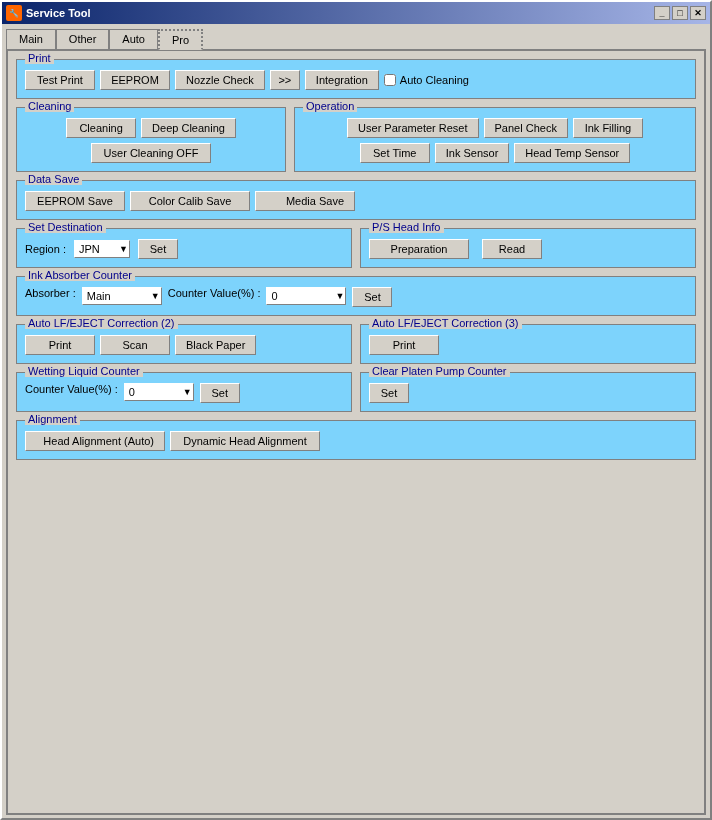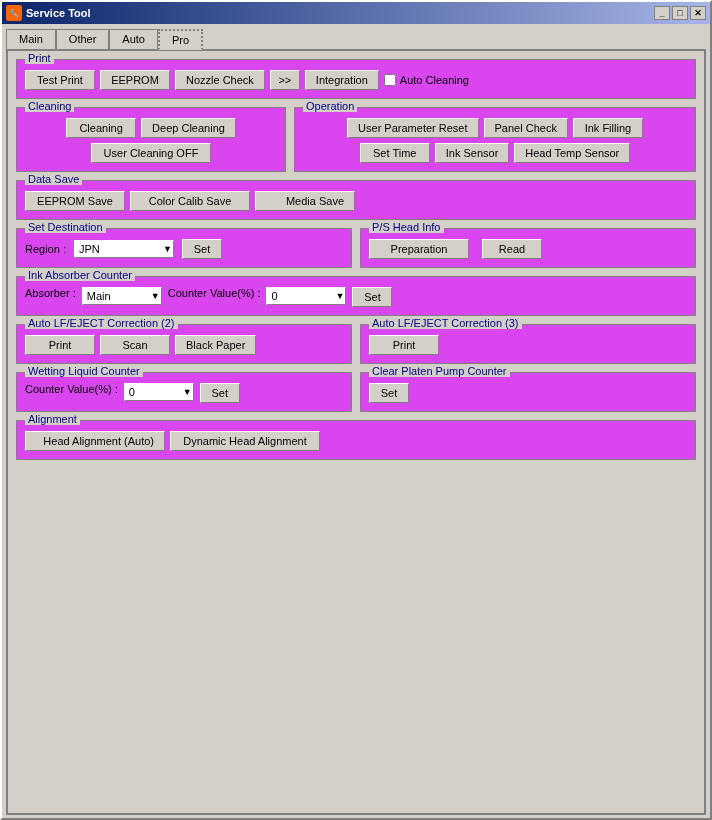--- a/index.html
+++ b/index.html
@@ -108,21 +108,21 @@
       border: 2px solid #808080;
       background: #d4d0c8;
       padding: 8px;
       position: relative;
       z-index: 1;
       height: calc(820px - 22px - 8px - 24px);
       overflow-y: auto;
     }
     .group-box {
       border: 1px solid #808080;
-      background: #d946ef;
+      background: #7dd3fc;
       margin-bottom: 8px;
       padding: 4px 8px 8px 8px;
       position: relative;
     }
     .group-label {
       position: absolute;
       top: -8px;
       left: 8px;
       background: #d4d0c8;
       padding: 0 3px;
@@ -330,21 +330,21 @@
         </div>
       </div>
 
       <div class="two-col-groups">
 
         <div class="group-box" style="flex:1;">
           <span class="group-label">Set Destination</span>
           <div class="group-content set-destination-content">
             <span class="label-text">Region :</span>
             <div class="dropdown-wrapper">
-              <select class="dropdown" style="width:100px; padding-right:8px;">
+              <select class="dropdown" style="width:56px; padding-right:8px;">
                 <option>JPN</option>
               </select>
               <span class="dropdown-arrow">▼</span>
             </div>
             <button class="btn" style="min-width:40px;">Set</button>
           </div>
         </div>
 
         <div class="group-box" style="flex:1;">
           <span class="group-label">P/S Head Info</span>

